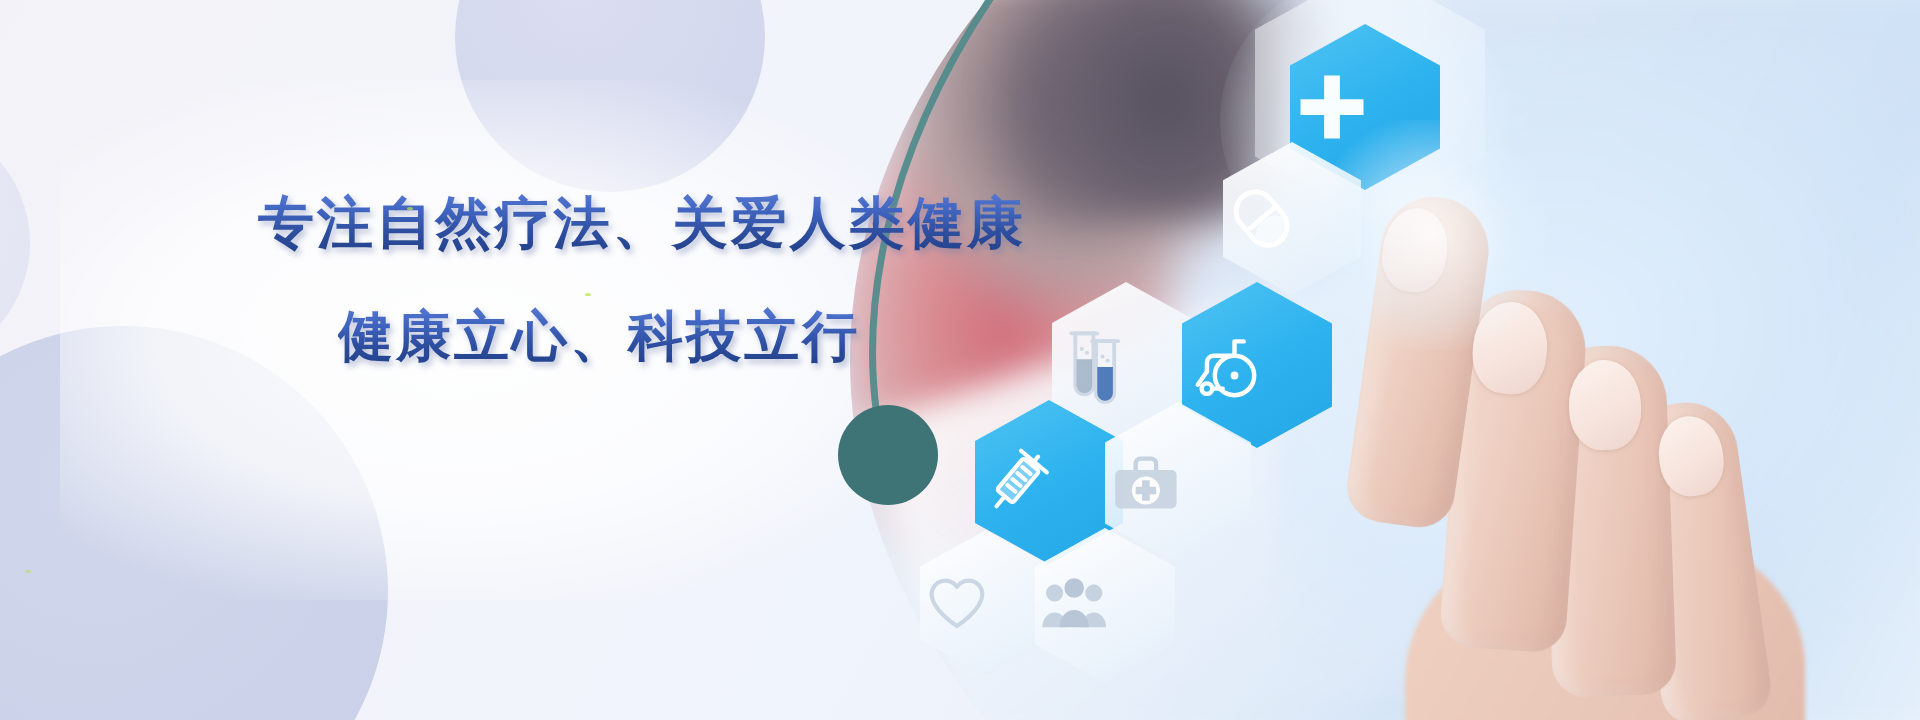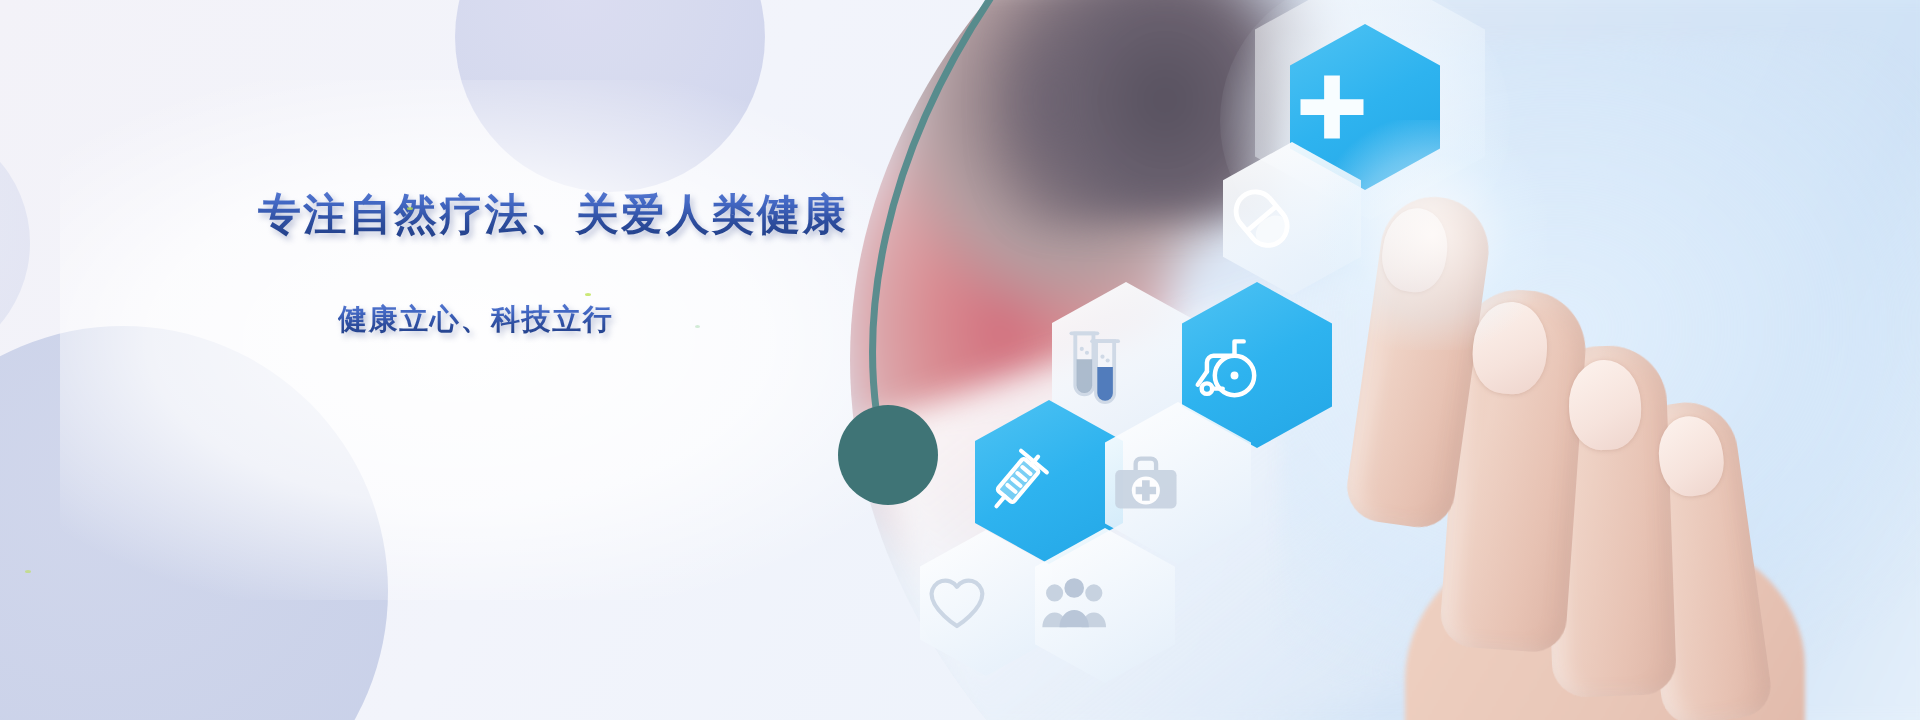--- a/index.html
+++ b/index.html
@@ -198,22 +198,22 @@
     font-weight:bold;
     letter-spacing:.055em;
     white-space:nowrap;
     background:linear-gradient(180deg,#5f7fd4 0%,#4368c4 28%,#2d4d9e 62%,#1f3c82 100%);
     -webkit-background-clip:text;
     background-clip:text;
     color:transparent;
     -webkit-text-fill-color:transparent;
     filter:drop-shadow(3px 4px 3px rgba(110,125,170,.45));
   }
-  #line1 { left:258px; top:186px; font-size:43px; }
-  #line2 { left:338px; top:300px; font-size:29px; }
+  #line1 { left:258px; top:186px; font-size:56px; }
+  #line2 { left:338px; top:300px; font-size:55px; }
 
   
   .sparkle { position:absolute; background:#b9e04a; border-radius:50%; opacity:.75; }
   #sp1 { left:407px; top:207px; width:6px; height:3px; }
   #sp2 { left:585px; top:293px; width:6px; height:3px; }
   #sp3 { left:695px; top:325px; width:5px; height:3px; opacity:.45; background:#9fd6a8;}
   #sp4 { left:25px;  top:570px; width:6px; height:3px; opacity:.55;}
 </style>
 </head>
 <body>

